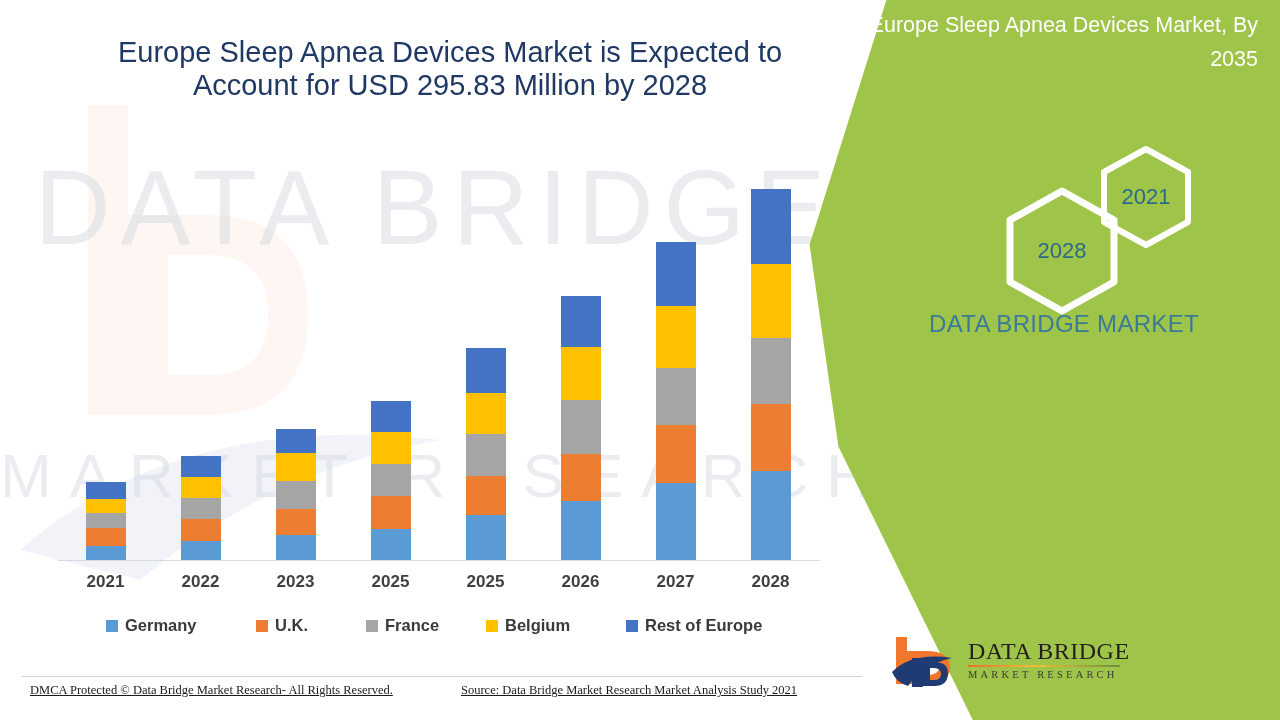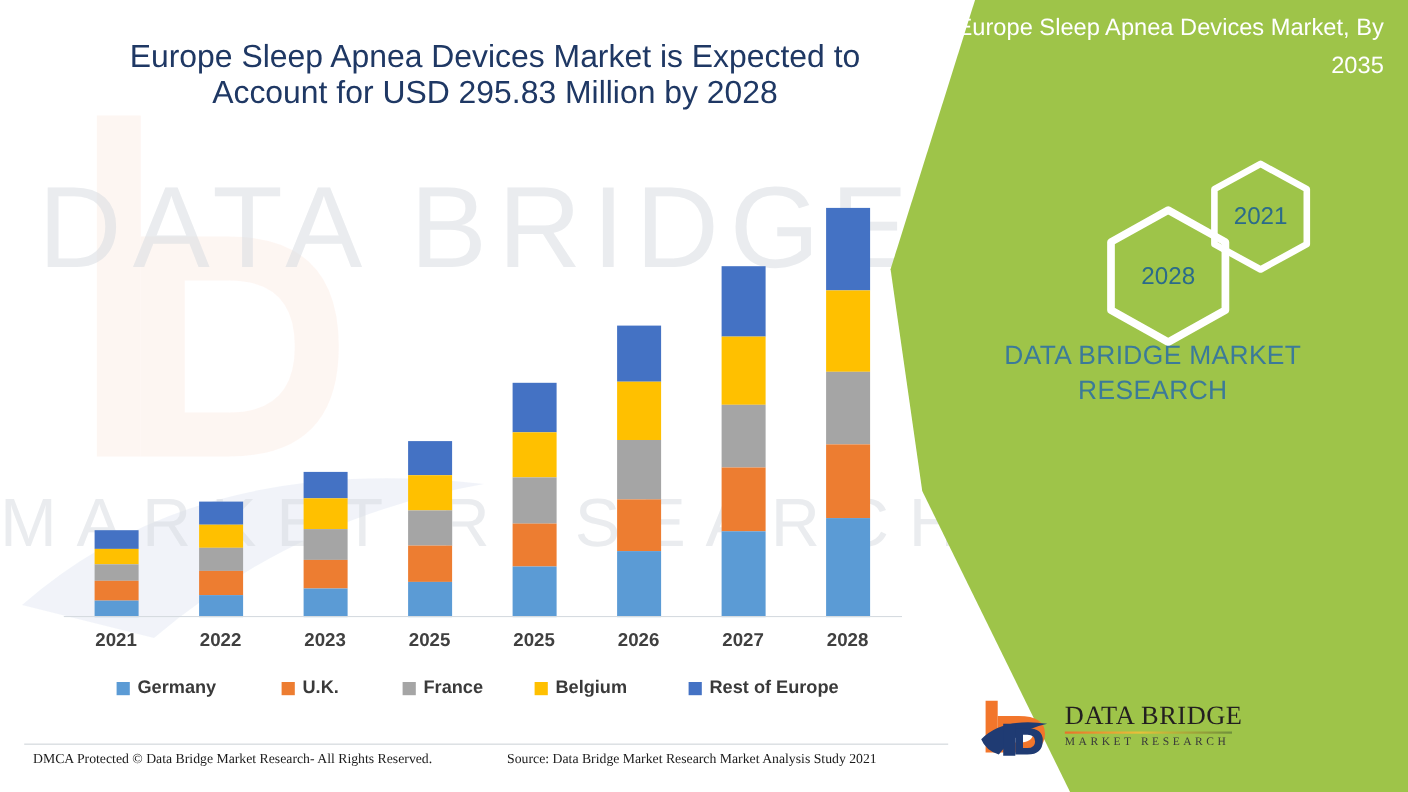--- a/index.html
+++ b/index.html
@@ -82,41 +82,42 @@
 
   
   #footer-line{
     position:absolute;left:22px;top:676px;width:840px;height:1px;
     background:#cfd4d9;
   }
   .foot-txt{
     position:absolute;top:683px;
     font-family:"Liberation Serif",serif;font-size:12.5px;color:#1a1a1a;
     white-space:nowrap;
+    text-decoration:underline;
   }
   #foot-left{left:30px;}
   #foot-right{left:461px;}
 
   
   #panel-title{
     position:absolute;right:22px;top:8px;width:412px;
     text-align:right;color:#ffffff;font-size:21.5px;line-height:34px;
   }
   .hex{
     position:absolute;
     display:flex;align-items:center;justify-content:center;
     color:#2b6b8a;font-weight:400;
   }
   .hex svg{position:absolute;left:0;top:0;}
   .hex span{position:relative;z-index:2;}
   #hex-2021{right:88px;top:145px;width:92px;height:104px;font-size:22px;}
   #hex-2028{right:160px;top:186px;width:116px;height:130px;font-size:22px;}
 
   #panel-brand{
-    position:absolute;right:32px;top:308px;width:400px;
+    position:absolute;right:16px;top:308px;width:400px;
     text-align:center;color:#3b7a99;font-size:24px;line-height:32px;
     letter-spacing:.3px;
   }
 
   
   #logo{position:absolute;left:890px;top:634px;width:230px;height:62px;}
   #logo-mark{position:absolute;left:0;top:0;width:72px;height:58px;}
   #logo-wordmark{position:absolute;left:78px;top:4px;width:160px;}
   #logo-db{
     font-family:"Liberation Serif",serif;font-size:24px;
@@ -160,21 +161,20 @@
 
 <div class="hex" id="hex-2021">
   <svg width="92" height="104" viewBox="0 0 92 104">
     <polygon points="46,4 88,27 88,77 46,100 4,77 4,27" fill="none" stroke="#ffffff" stroke-width="6" stroke-linejoin="round"></polygon>
   </svg>
   <span>2021</span>
 </div>
 
 <div id="panel-brand">
   <div>DATA BRIDGE MARKET</div>
-  <div>RESEARCH</div>
 </div>
 
 <div id="logo">
   <svg id="logo-mark" viewBox="0 0 72 58">
     <path d="M6 3 L17 3 L17 50 L6 50 Z" fill="#f2762b"></path>
     <path d="M17 17 L36 17 Q60 17 60 33 Q60 50 36 50 L17 50 Z
              M27 26 L27 41 L36 41 Q49 41 49 33 Q49 26 36 26 Z" fill="#f2762b" fill-rule="evenodd"></path>
     <path d="M2 38 Q22 18 62 24 Q34 30 18 52 Q6 48 2 38 Z" fill="#1f3b73"></path>
     <path d="M22 24 L33 24 L33 53 L22 53 Z" fill="#1f3b73"></path>
     <path d="M33 28 L44 28 Q58 28 58 39 Q58 52 44 52 L33 52 Z

